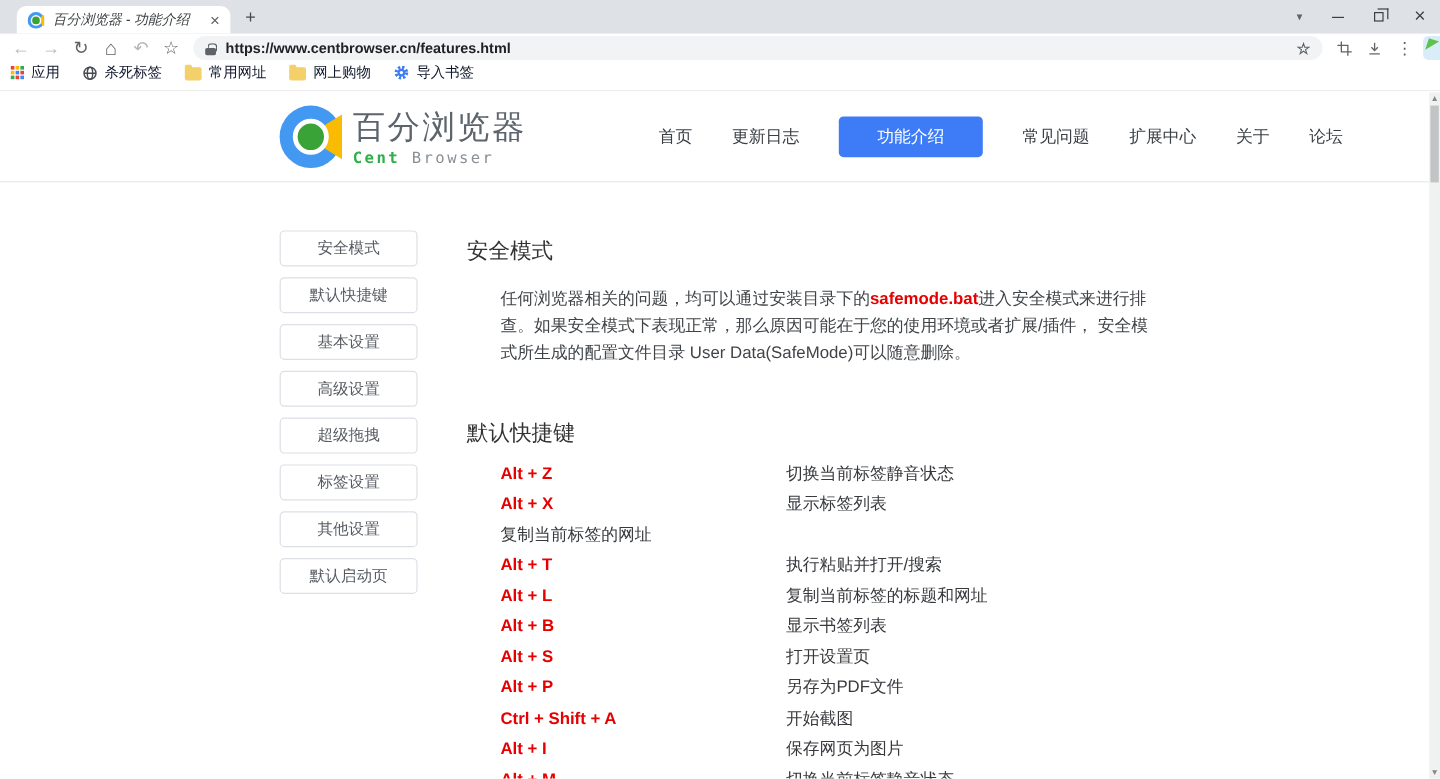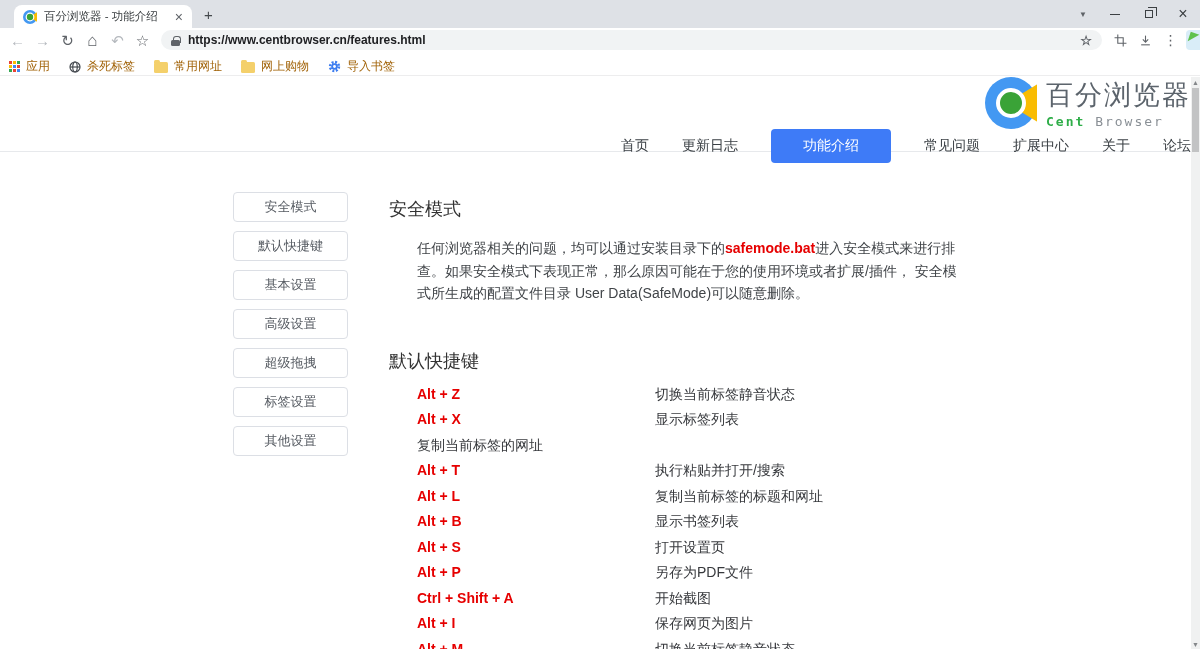--- a/index.html
+++ b/index.html
@@ -2,21 +2,21 @@
 <html><head>
 <meta charset="utf-8">
 <style>
   * { margin:0; padding:0; box-sizing:border-box; }
   html,body { width:1200px; height:649px; }
   body {
     position:relative; overflow:hidden; background:#fff;
     font-family:"Liberation Sans", sans-serif; -webkit-font-smoothing:antialiased;
   }
   
-  .titlebar { position:absolute; top:0; left:0; right:0; height:36px; background:#dee1e6; }
+  .titlebar { position:absolute; top:0; left:0; right:0; height:36px; background:#dee1e6;font-style:italic; }
   .tab { position:absolute; left:14px; top:5px; width:178px; height:23px; background:#fff;
          border-radius:8px 8px 0 0; display:flex; align-items:center; gap:7px; padding:0 9px;
          font-size:11.5px; color:#3c4043; }
   .tab-title { white-space:nowrap; overflow:hidden; flex:1; }
   .tab-close { color:#5f6368; font-size:14px; line-height:1; cursor:default; }
   .newtab { position:absolute; left:200px; top:6px; width:17px; height:17px; color:#45494d;
             font-size:15px; display:flex; align-items:center; justify-content:center; }
   .win-controls { position:absolute; right:0; top:0; height:28px; display:flex; align-items:center; }
   .wc { width:34px; height:28px; display:flex; align-items:center; justify-content:center; color:#3c4043; }
   .wc-caret { font-size:8px; color:#5f6368; width:30px; }
@@ -41,36 +41,36 @@
                 background:#5f6368; border-radius:1.5px; }
   .url { font-size:12px; color:#202124; white-space:nowrap; }
   .ab-star { margin-left:auto; color:#5f6368; font-size:13px; }
   .dots { font-size:14px; color:#5f6368; letter-spacing:0; }
   .ext-icon { width:20px; height:20px; border-radius:4px; background:#d9edf8; position:relative;
               margin-left:3px; margin-right:-11px; flex:none; }
   .ext-icon:before { content:""; position:absolute; left:3px; top:3px; border-left:9px solid #5fc24d;
               border-bottom:10px solid transparent; transform:rotate(18deg); }
   
   .bookmarksbar { position:absolute; top:52px; left:0; right:0; height:24px; background:#fff;
-                  border-bottom:1px solid #ededee; display:flex; align-items:flex-end; padding:0 9px;
-                  gap:19px; font-size:12px; color:#a16207; }
+                  border-bottom:1px solid #ededee; display:flex; align-items:flex-start; padding:0 9px;
+                  gap:19px; font-size:12px; color:#0f172a; }
   .bm { display:flex; align-items:center; gap:6px; white-space:nowrap; }
   .apps-grid { width:11px; height:11px; display:grid; grid-template-columns:repeat(3,3px);
                grid-template-rows:repeat(3,3px); gap:1px; }
   .apps-grid i:nth-child(1){background:#ea4335}.apps-grid i:nth-child(2){background:#fbbc04}
   .apps-grid i:nth-child(3){background:#34a853}.apps-grid i:nth-child(4){background:#fbbc04}
   .apps-grid i:nth-child(5){background:#4285f4}.apps-grid i:nth-child(6){background:#ea4335}
   .apps-grid i:nth-child(7){background:#34a853}.apps-grid i:nth-child(8){background:#ea4335}
   .apps-grid i:nth-child(9){background:#4285f4}
   .folder { width:14px; height:11px; background:#f4d06b; border-radius:1.5px; position:relative; margin-top:2px; }
   .folder:before { content:""; position:absolute; left:0; top:-2.5px; width:6px; height:3px;
                    background:#f4d06b; border-radius:1.5px 1.5px 0 0; }
   
   .page { position:absolute; top:77px; left:0; right:9px; bottom:0; background:#fff; overflow:hidden; }
-  .site-header { height:75px; border-bottom:1px solid #e7e9ec; display:flex; align-items:flex-end;flex-direction:column; }
+  .site-header { height:75px; border-bottom:1px solid #e7e9ec; display:flex; align-items:center; }
   .logo { margin-left:233px; display:flex; align-items:center; gap:9px; }
   .logo-mark { width:52px; height:52px; position:relative; flex:none; }
   .lm-circle { position:absolute; inset:0; border-radius:50%; background:#4398f2; }
   .lm-wedge  { position:absolute; inset:0; background:#f9bc02; clip-path:polygon(42% 50%, 102% 13%, 102% 87%); }
   .lm-center { position:absolute; left:11px; top:11px; width:30px; height:30px; background:#3aa337;
                border:4px solid #fff; border-radius:50%; }
   .logo-zh { font-size:27px; color:#5c646c; letter-spacing:2px; }
   .logo-en { font-family:"DejaVu Sans Mono", monospace; font-size:13px; letter-spacing:2px;
              color:#8a9096; margin-top:1px; }
   .logo-en b { color:#2fae49; }
@@ -228,20 +228,21 @@
 
   <div class="content">
     <div class="side">
       <div class="side-btn">安全模式</div>
       <div class="side-btn">默认快捷键</div>
       <div class="side-btn">基本设置</div>
       <div class="side-btn">高级设置</div>
       <div class="side-btn">超级拖拽</div>
       <div class="side-btn">标签设置</div>
       <div class="side-btn">其他设置</div>
+      <div class="side-btn">默认启动页</div>
     </div>
 
     <div class="main">
       <div class="sec-title">安全模式</div>
       <p class="para"><span>任何浏览器相关的问题，均可以通过安装目录下的</span><span class="red">safemode.bat</span><span>进入安全模式来进行排查。如果安全模式下表现正常，那么原因可能在于您的使用环境或者扩展/插件， 安全模式所生成的配置文件目录 User Data(SafeMode)可以随意删除。</span></p>
 
       <div class="sec-title sec2">默认快捷键</div>
       <div class="sc-list">
         <div class="sc-row">
             <span class="sc-keys">Alt + Z</span>

